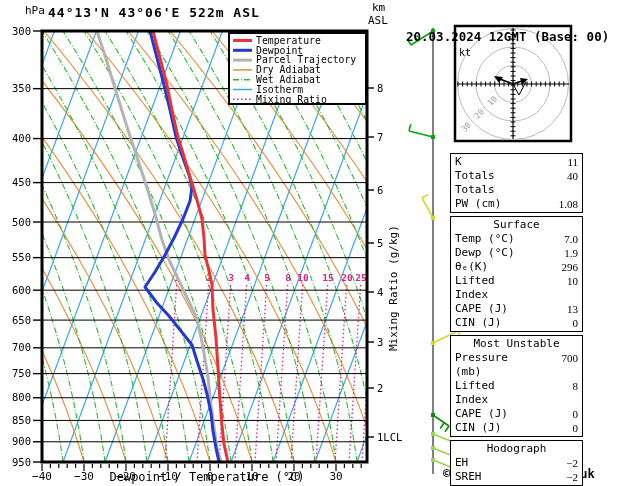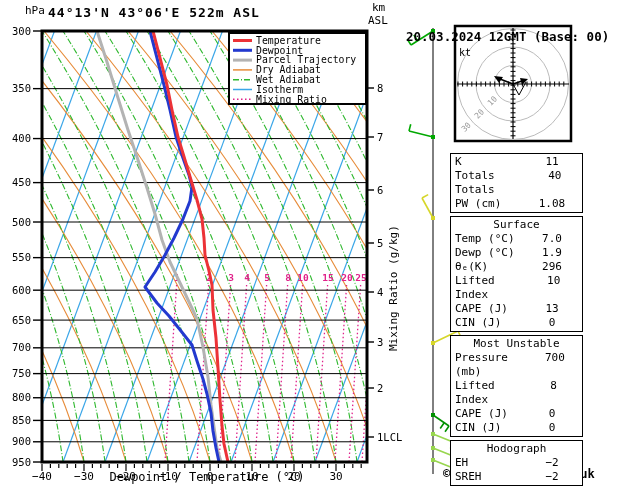--- a/index.html
+++ b/index.html
@@ -6,21 +6,21 @@
   .stage{position:relative;width:629px;height:486px;background:#fff;overflow:hidden;
          font-family:"DejaVu Sans Mono","Liberation Mono",monospace;color:#000;}
   .ov{position:absolute;white-space:nowrap;}
   .b{font-weight:bold;}
   #lbl-xaxis{left:42px;top:470px;width:330px;text-align:center;font-size:12px;}
   #lbl-mixing{left:387px;top:351px;transform:rotate(-90deg);transform-origin:0 0;font-size:11px;}
   #tables{position:absolute;left:450px;top:153px;width:133px;}
   .box{border:1.5px solid #000;margin-bottom:3px;padding:1px 4px;font-size:11px;line-height:14px;background:#fff;}
   .box .t{text-align:center;}
   .row{display:flex;}
-  .row .v{margin-left:auto;width:52px;text-align:center;}
+  .row .v{margin-left:auto;width:52px;text-align:right;font-family:Liberation Serif, serif;}
   svg{position:absolute;left:0;top:0;}
 </style>
 </head>
 <body>
 
 <div class="stage">
 
   <svg id="chart" width="629" height="486">
       <defs>
         <clipPath id="plotclip">

